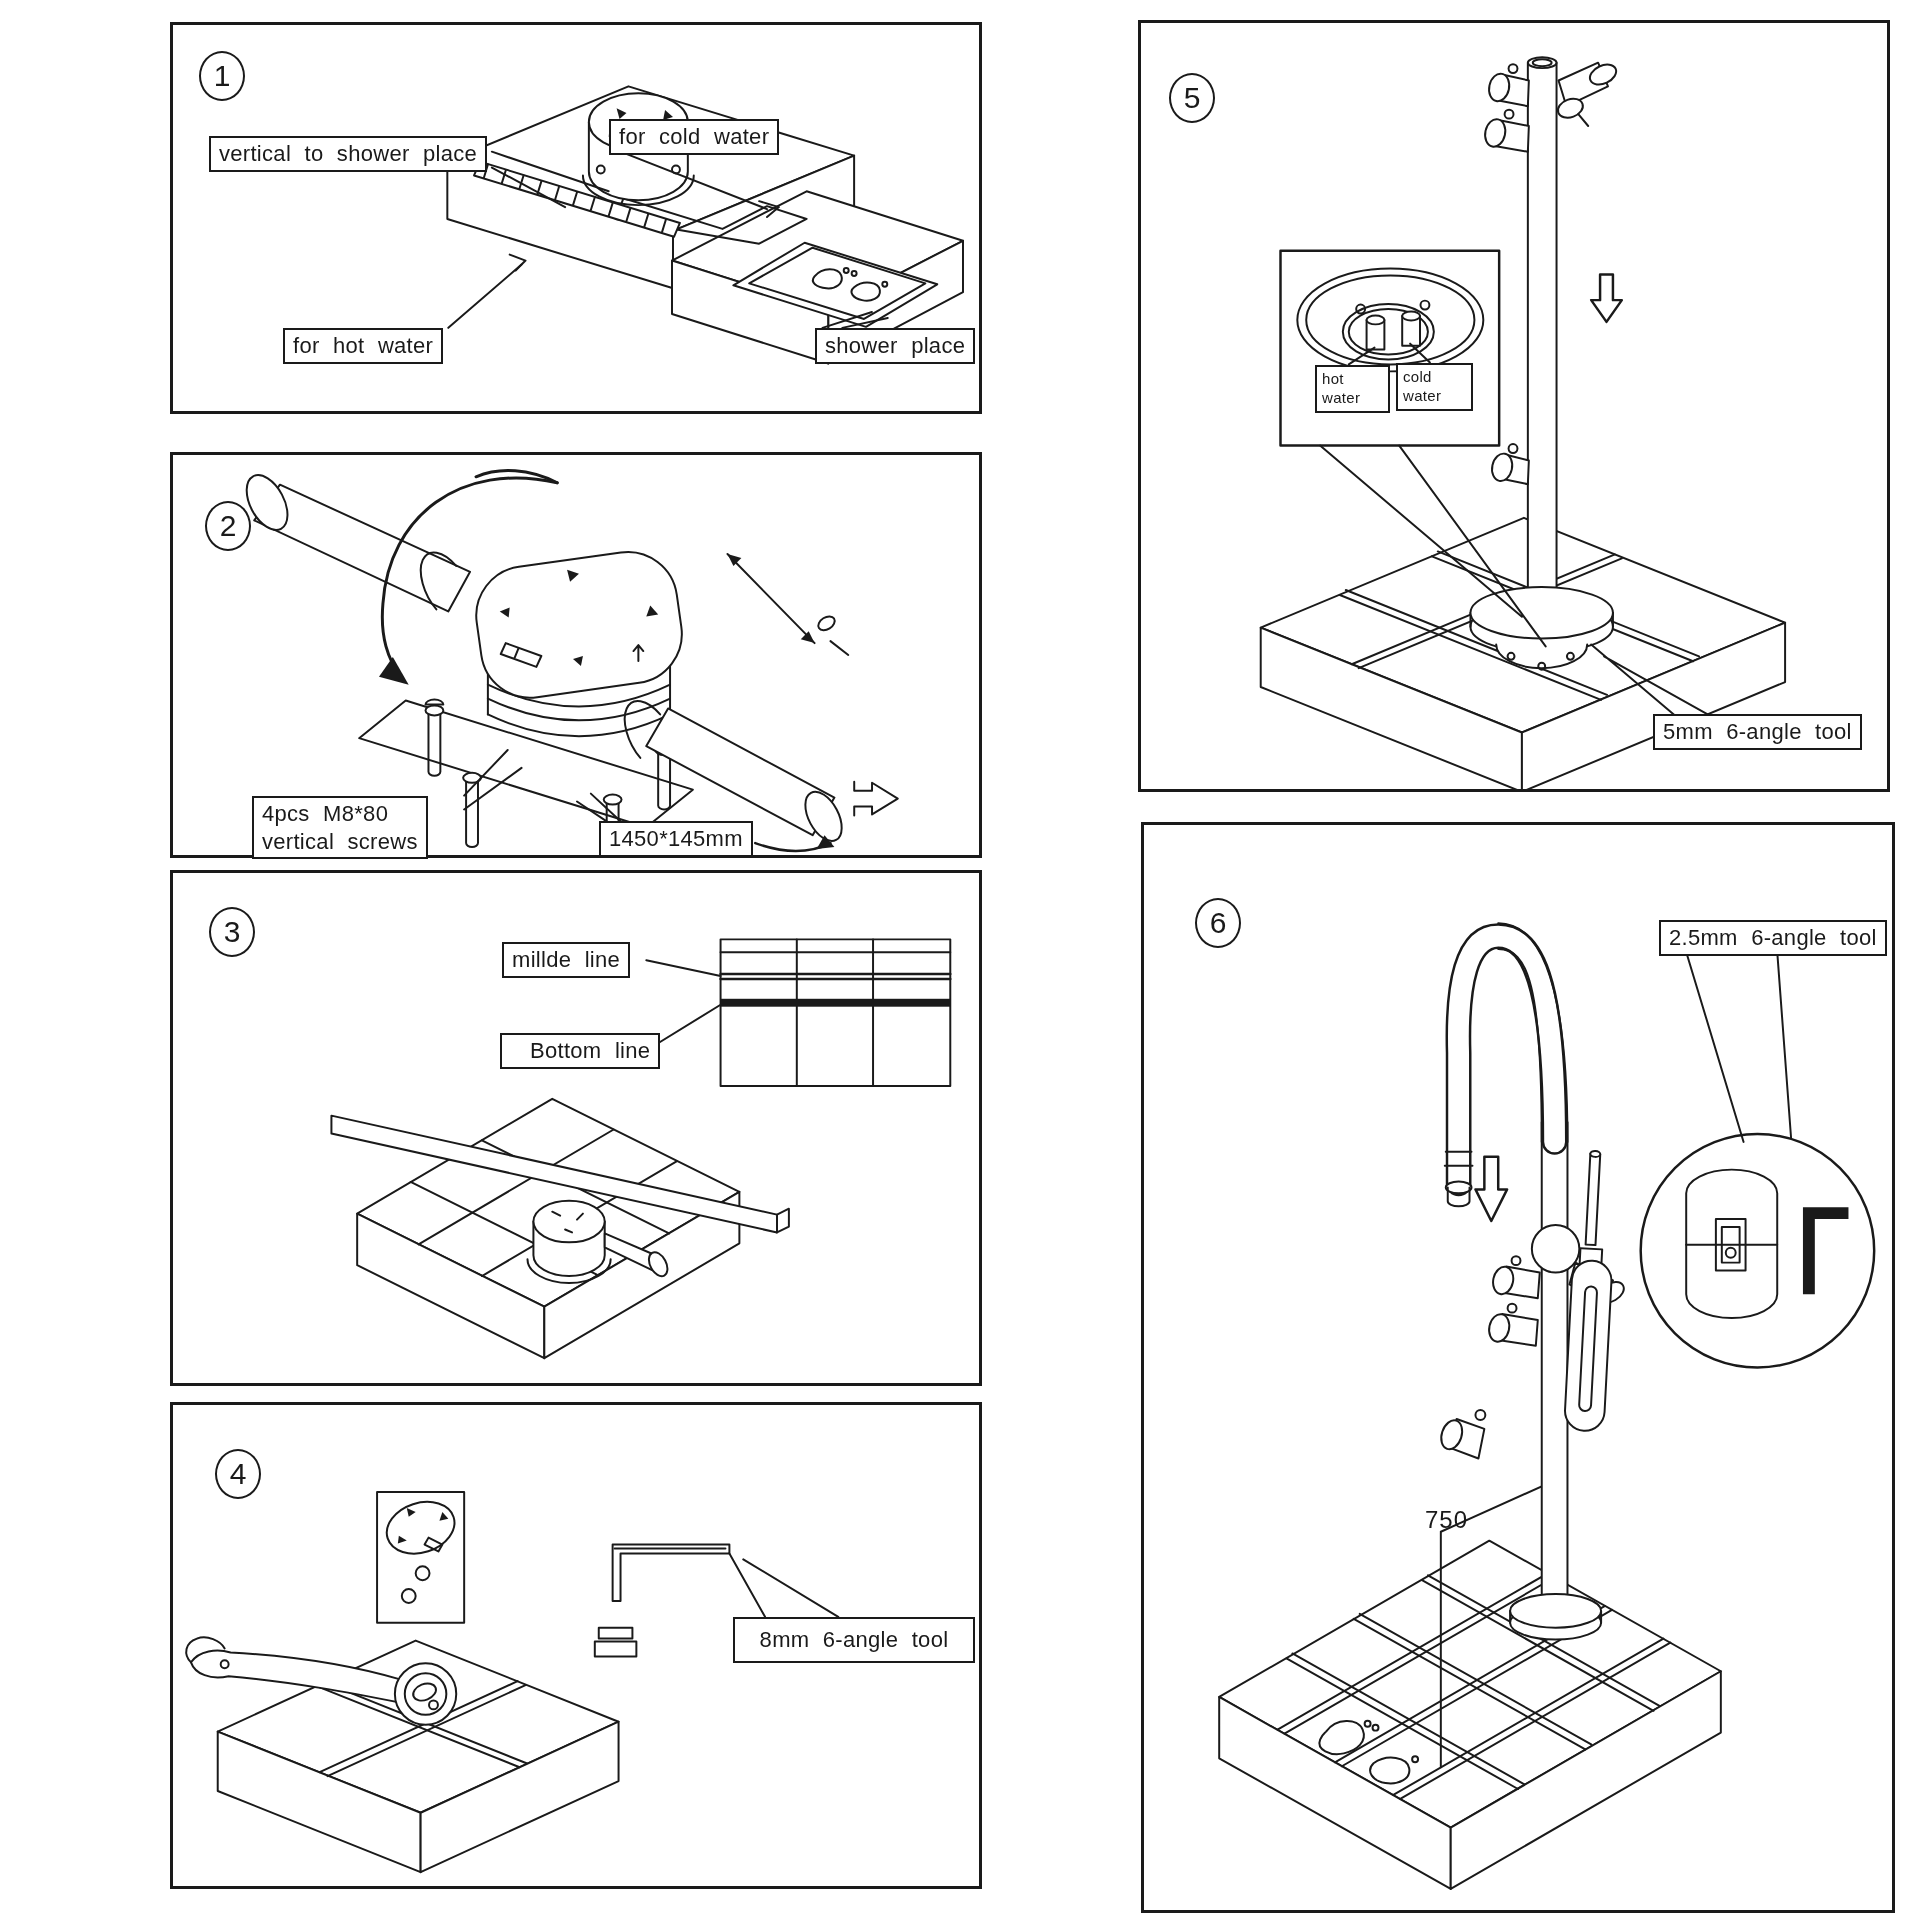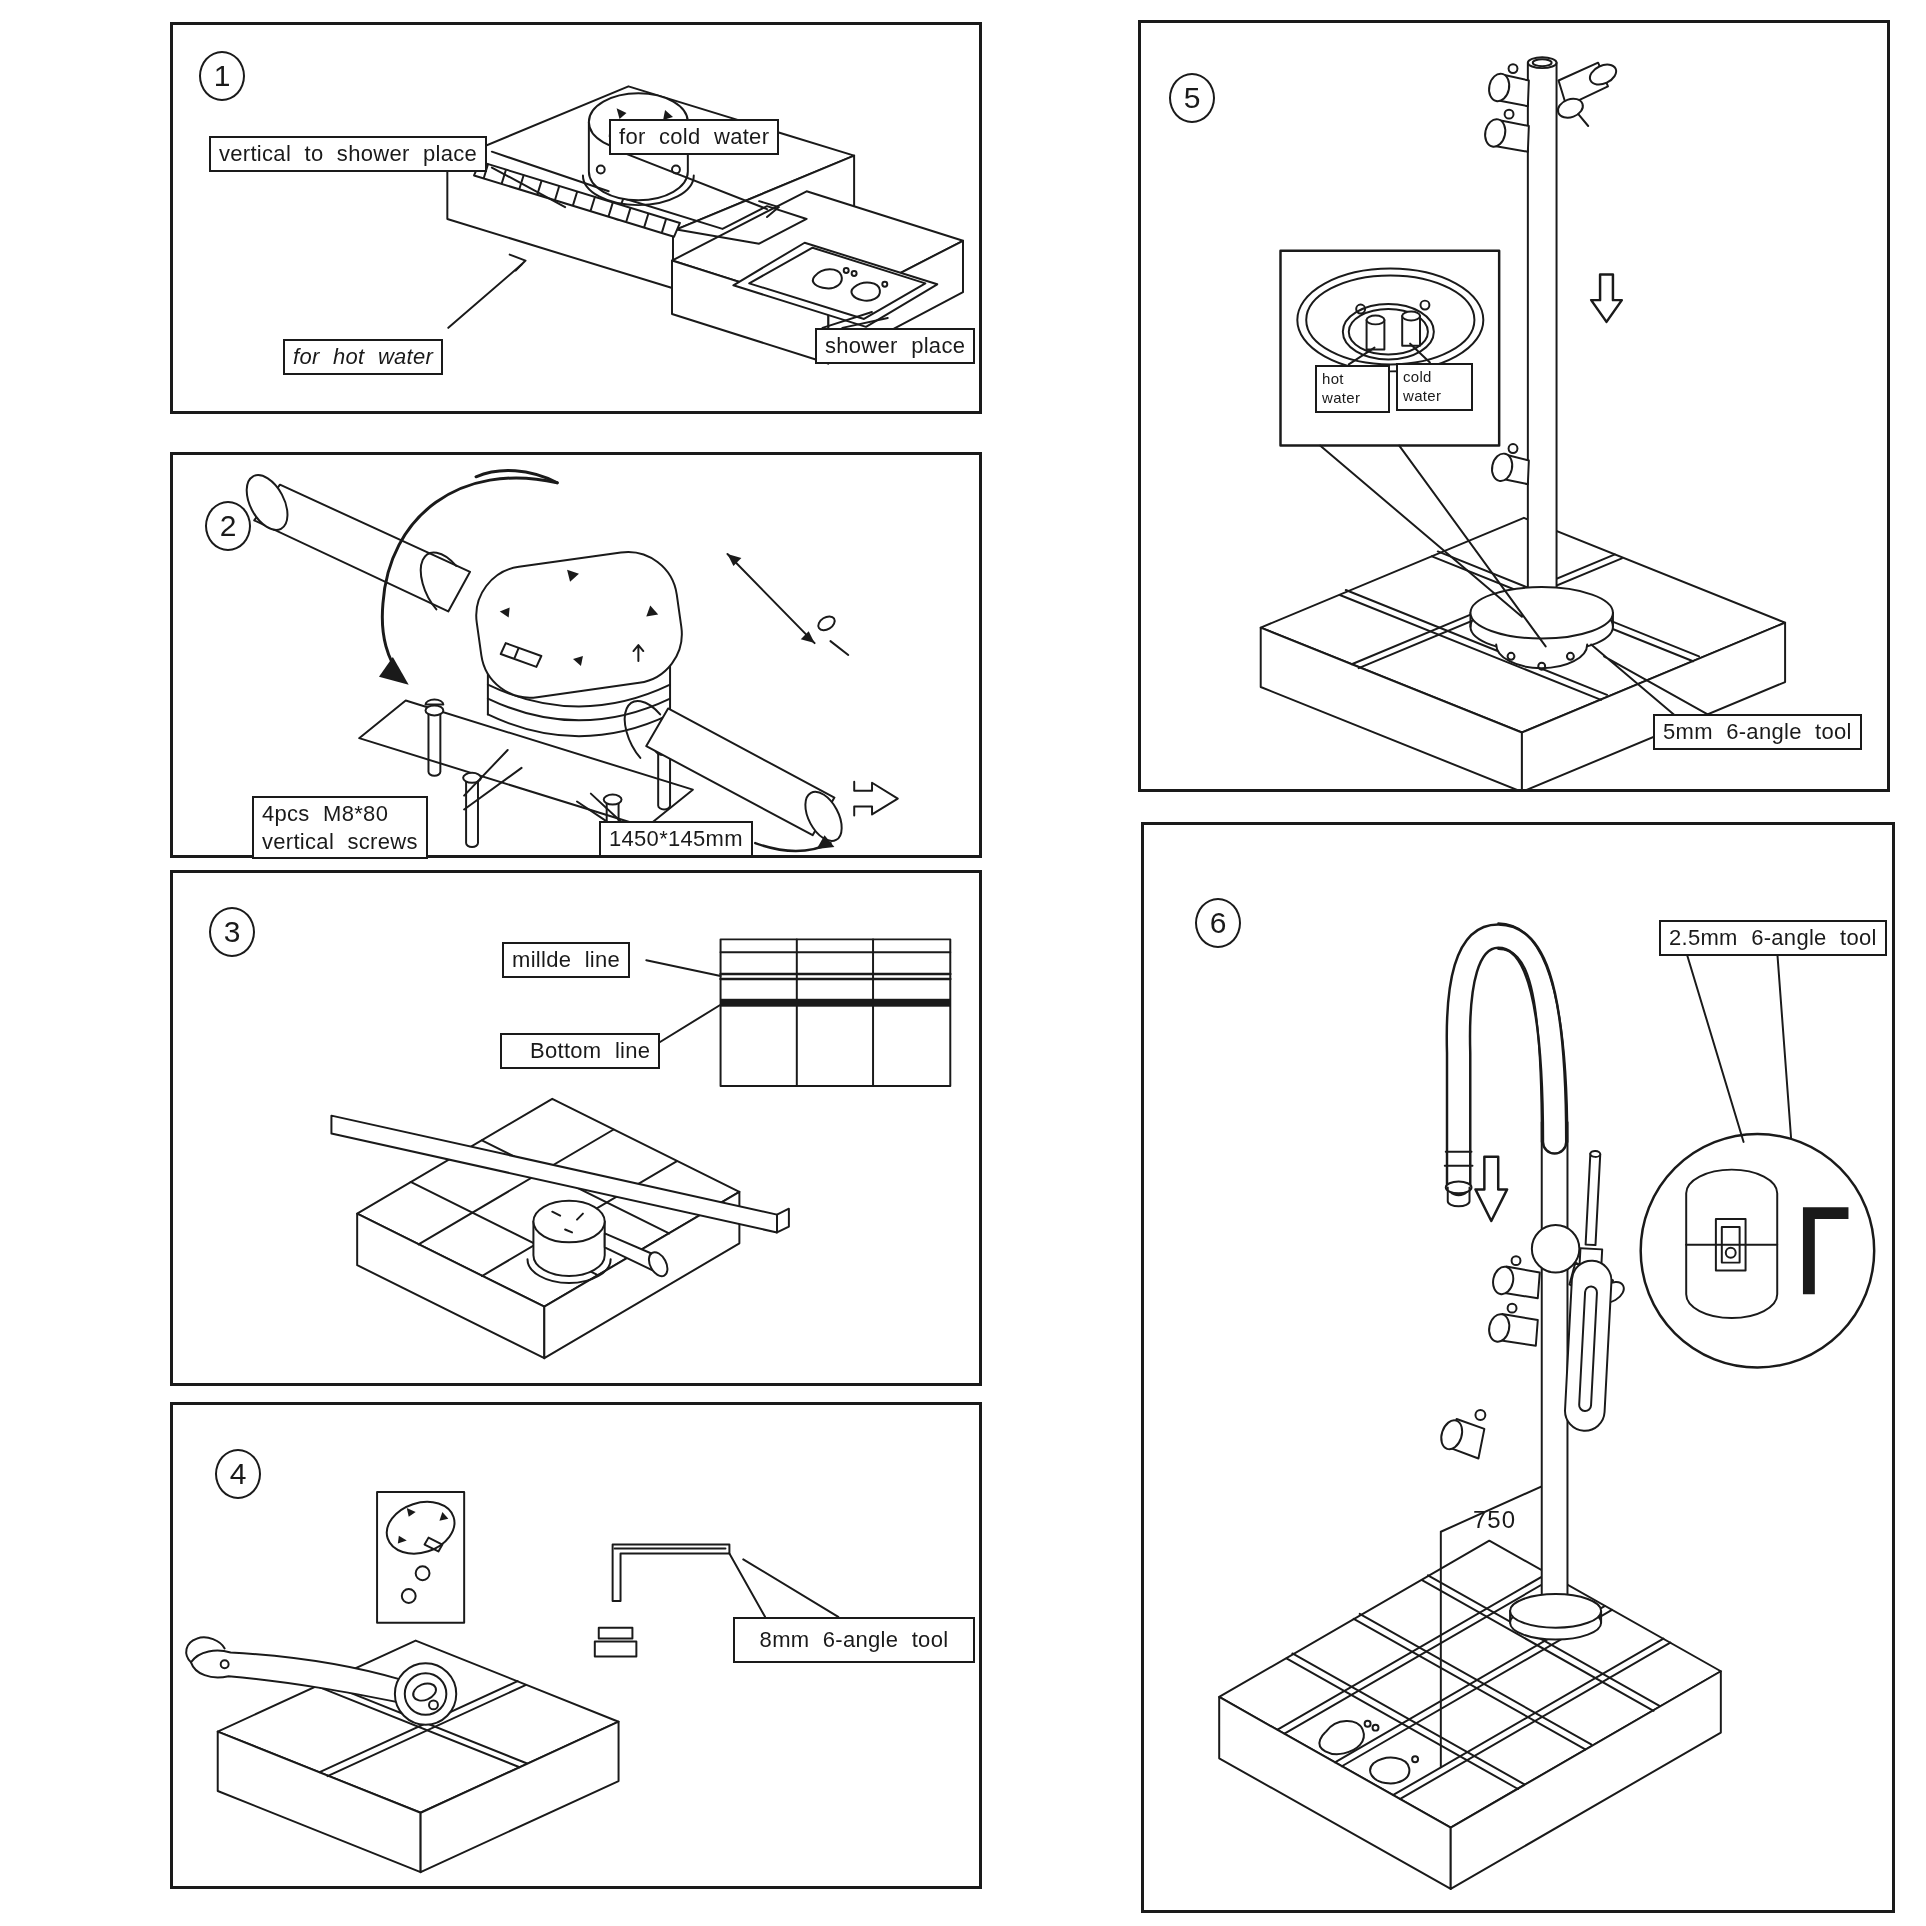--- a/index.html
+++ b/index.html
@@ -69,21 +69,21 @@
         <path d="M452,128 L600,186"></path>
         <path d="M278,306 L352,242"></path>
         <path d="M656,306 L706,290 M676,306 L722,296"></path>
       </g>
     </svg>
     <div class="circ" style="left:26px;top:26px;">
         <span>1</span>
       </div>
     <div class="lbl" style="left:36px;top:111px;">vertical to shower place</div>
     <div class="lbl" style="left:436px;top:94px;">for cold water</div>
-    <div class="lbl" style="left:110px;top:314px;font-style:italic;">for hot water</div>
+    <div class="lbl" style="left:110px;top:303px;">for hot water</div>
     <div class="lbl" style="left:642px;top:303px;">shower place</div>
   </div>
 
   <div class="panel" style="left:170px;top:452px;width:806px;height:400px;">
     <svg class="art" width="806" height="400" viewBox="0 0 814 404">
       <g>
         <path class="w" d="M235,248 L525,338 L478,376 L188,286 Z"></path>
       </g>
       <g>
         <path d="M258,262 l0,58 M270,262 l0,58 M258,320 a6,4 0 0 0 12,0"></path>
@@ -394,17 +394,17 @@
         <path class="k" d="M666,386 l46,0 l0,12 l-34,0 l0,76 l-12,0 Z"></path>
       </g>
       <g>
         <path d="M548,128 L606,320 M640,128 L654,316"></path>
       </g>
     </svg>
     <div class="circ" style="left:51px;top:73px;">
         <span>6</span>
       </div>
     <div class="lbl" style="left:515px;top:95px;">2.5mm 6-angle tool</div>
-    <div class="plain" style="left:281px;top:681px;margin-left:48px;">750</div>
+    <div class="plain" style="left:281px;top:681px;">750</div>
   </div>
 
 </div>
 
 
 </body></html>

